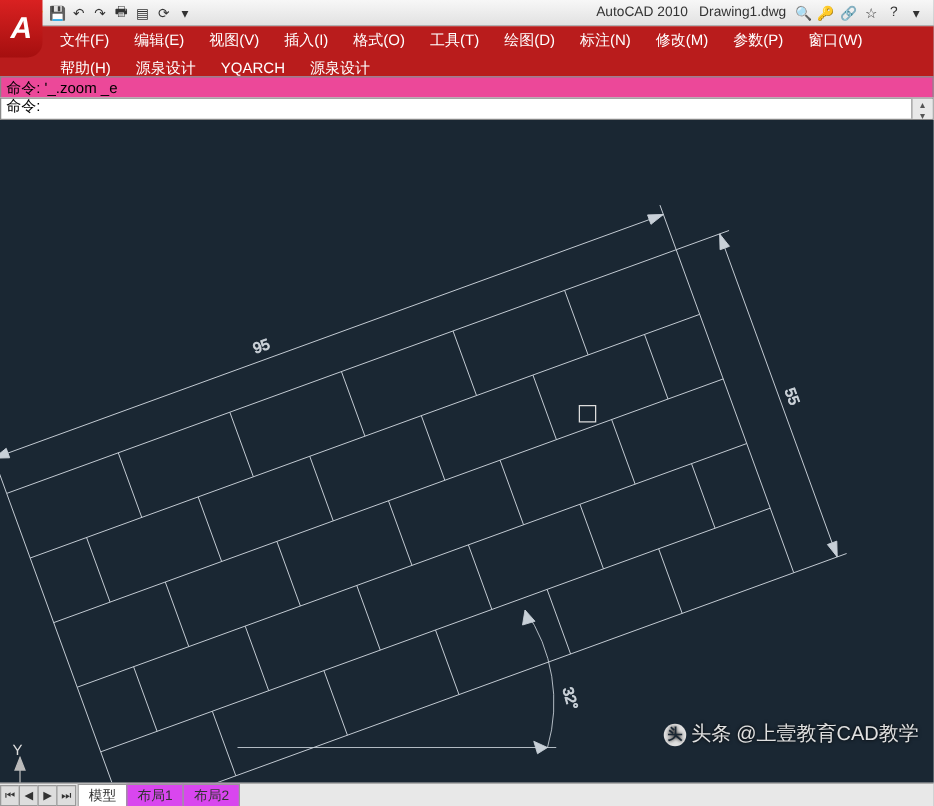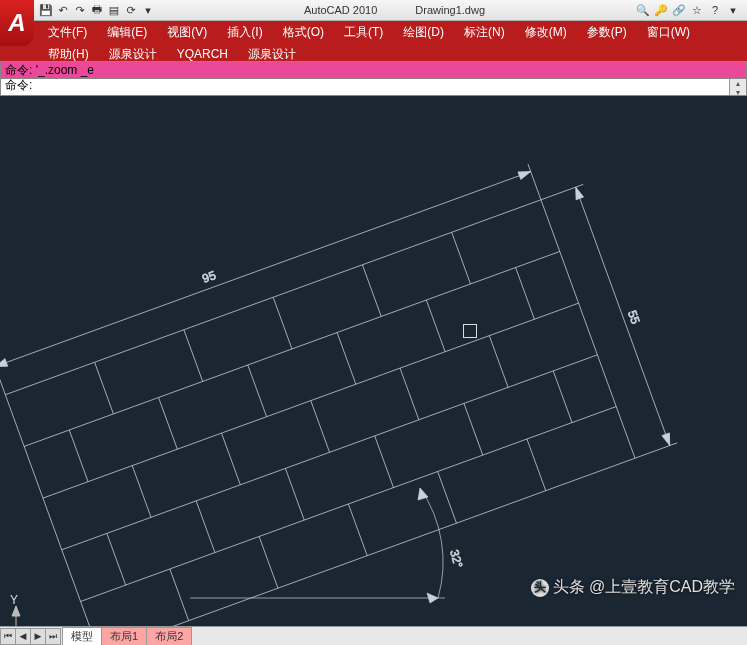--- a/index.html
+++ b/index.html
@@ -1,21 +1,21 @@
 <!DOCTYPE html>
 <html><head>
 <meta charset="utf-8">
 <style>
 * { margin: 0; padding: 0; box-sizing: border-box; font-family: "Microsoft YaHei", SimSun, sans-serif; }
 body { width: 747px; height: 645px; background: #e8e8e8; overflow: hidden; position: relative; }
 
 .titlebar { height: 21px; background: linear-gradient(#f7f7f7,#e2e2e2); display: flex; align-items: center; border-bottom: 1px solid #b0b0b0; font-size: 11px; }
 .qat { display: flex; gap: 1px; align-items: center; padding: 0 4px; }
 .qat .btn { width: 16px; height: 16px; display: flex; align-items: center; justify-content: center; color: #333; cursor: pointer; }
-.titlecenter { flex: 1; display: flex; align-items: center; justify-content: center; gap: 38px; color: #333; }
+.titlecenter { flex: 1; display: flex; align-items: center; justify-content: flex-end; gap: 9px; color: #333; }
 .app-title { color: #333; }
 .file-title { color: #333; }
 .right-tools { display: flex; gap: 2px; padding: 0 6px; }
 .right-tools .btn { width: 16px; height: 16px; display: flex; align-items: center; justify-content: center; color: #333; cursor: pointer; }
 
 .big-a { position: absolute; left: 0; top: 0; width: 34px; height: 46px; background: linear-gradient(#d92121,#a50f0f); border-radius: 0 0 12px 0; display: flex; align-items: center; justify-content: center; color: #fff; font-size: 24px; font-weight: bold; z-index: 10; font-style: italic; font-family: Arial; }
 
 .menubar { height: 40px; background: #b91c1c; color: #fff; font-size: 12px; padding-left: 38px; display: flex; flex-wrap: wrap; align-items: center; }
 .menubar .menu-item { padding: 2px 10px; cursor: pointer; white-space: nowrap; line-height: 18px; }
 
@@ -24,21 +24,21 @@
 .cmd-scroll { position: absolute; right: 0; top: 0; width: 17px; height: 100%; background: #e8e8e8; border-left: 1px solid #999; display: flex; flex-direction: column; }
 .cmd-scroll .sbtn { flex: 1; display: flex; align-items: center; justify-content: center; font-size: 8px; color: #555; }
 
 .canvas-area { position: relative; width: 747px; height: 530px; background: #1a2733; overflow: hidden; }
 .canvas-area svg { position: absolute; left: 0; top: 0; }
 
 .tab-strip { height: 19px; background: #e8e8e8; display: flex; align-items: center; font-size: 11px; border-top: 1px solid #999; }
 .tab-nav { display: flex; }
 .tab-nav .nbtn { width: 16px; height: 17px; border: 1px solid #999; background: #ddd; display: flex; align-items: center; justify-content: center; font-size: 9px; color: #333; cursor: pointer; margin-right: -1px; }
 .tabs { display: flex; margin-left: 2px; }
-.tab { padding: 1px 8px; background: #fca5a5; border: 1px solid #999; margin-right: -1px; cursor: pointer; color: #333; }
+.tab { padding: 1px 8px; background: #d946ef; border: 1px solid #999; margin-right: -1px; cursor: pointer; color: #333; }
 .tab.active { background: #fff; font-weight: normal; }
 
 .watermark { position: absolute; right: 12px; bottom: 28px; color: #e0e0e0; font-size: 16px; font-weight: 500; display: flex; align-items: center; gap: 4px; z-index: 5; text-shadow: 0 0 3px #000; }
 .watermark .wicon { width: 18px; height: 18px; border-radius: 50%; background: #e0e0e0; color: #1a2733; display: flex; align-items: center; justify-content: center; font-size: 12px; font-weight: bold; }
 
 .ucs { position: absolute; left: 6px; bottom: 32px; color: #bbb; font-size: 12px; z-index: 3; }
 .cursor-box { position: absolute; width: 14px; height: 14px; border: 1px solid #ddd; }
 .dim-text { fill: #ddd; font-size: 12px; font-family: Arial; }
 </style>
 </head>

